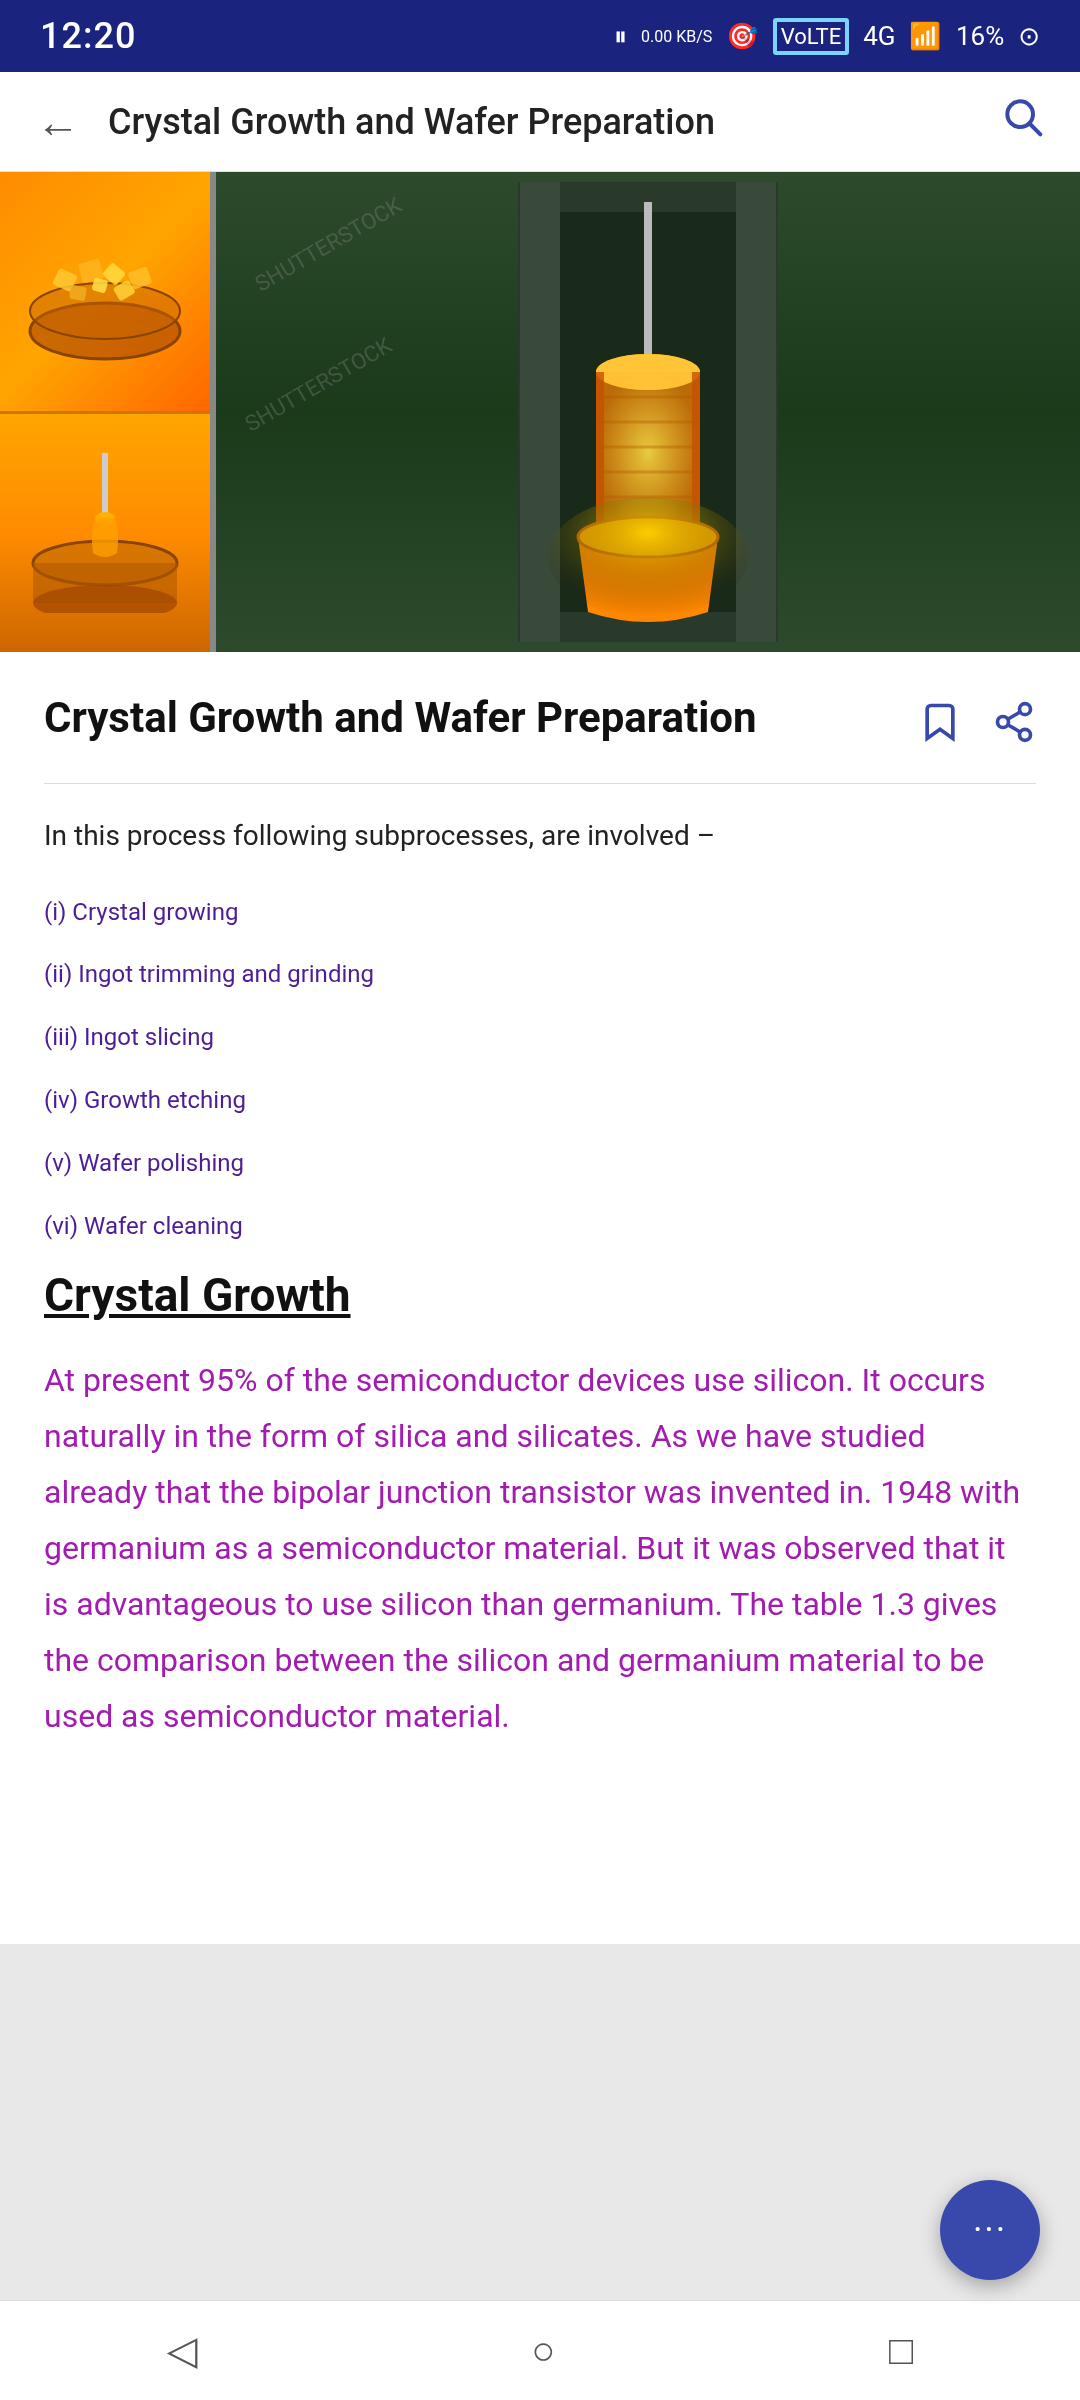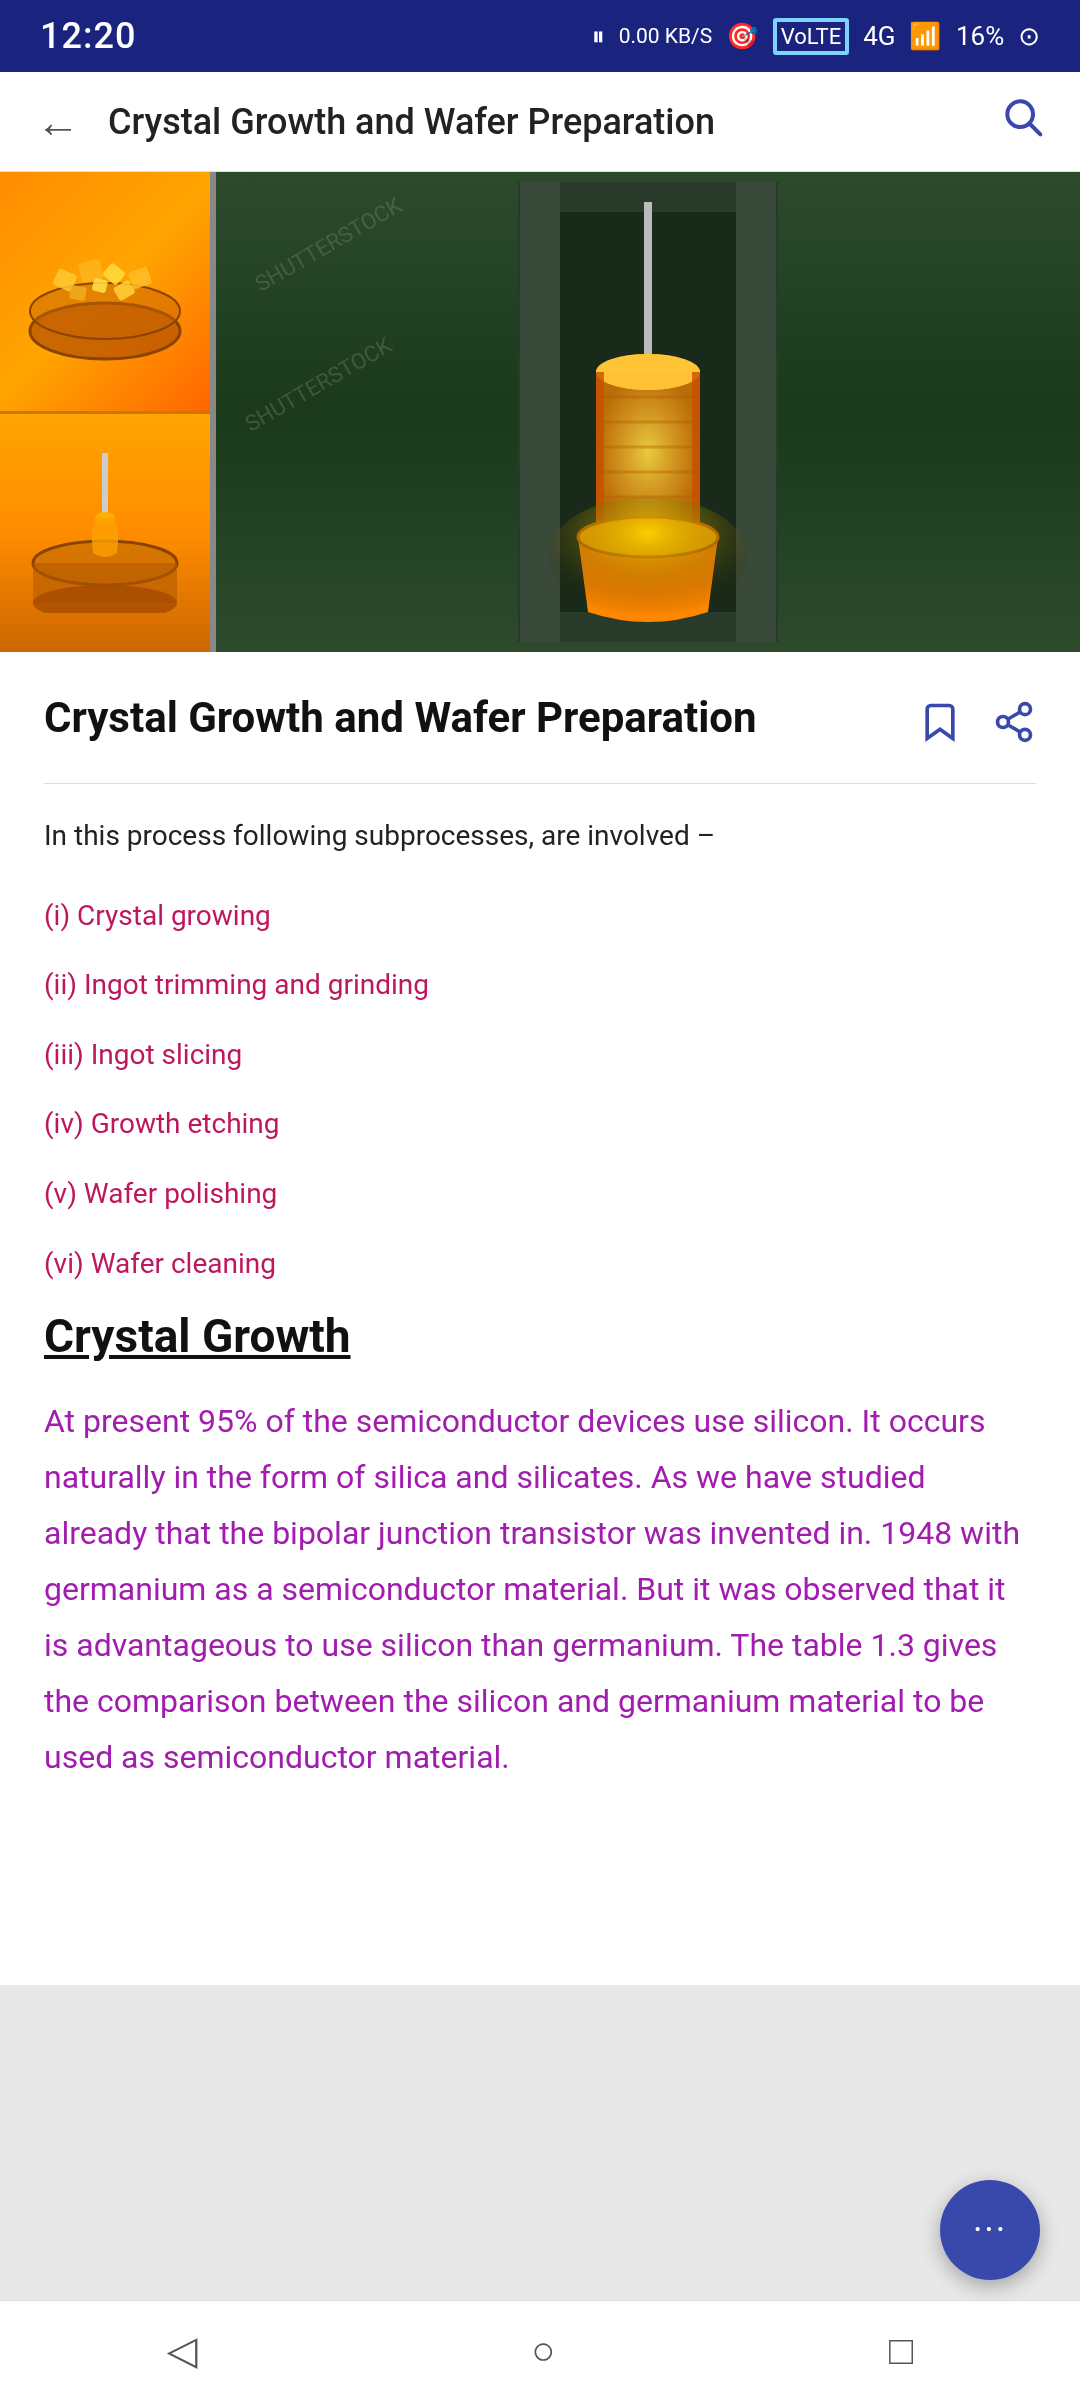--- a/index.html
+++ b/index.html
@@ -150,22 +150,22 @@
       background: #ddd;
       margin: 28px 0;
     }
     .body-text {
       font-size: 28px;
       color: #222;
       line-height: 1.7;
       margin-bottom: 32px;
     }
     .list-item-text {
-      font-size: 28px;
-      color: #be185d;
+      font-size: 24px;
+      color: #4c1d95;
       line-height: 1.7;
       margin-bottom: 22px;
     }
     .section-heading {
       font-size: 46px;
       font-weight: bold;
       color: #111;
       text-decoration: underline;
       margin-top: 20px;
       margin-bottom: 30px;
@@ -228,21 +228,21 @@
       user-select: none;
     }
   </style>
 </head>
 <body>
 
 <div class="status-bar">
   <span class="status-time">12:20</span>
   <div class="status-icons">
     <span>⏸</span>
-    <span style="font-size:21px;">0.00 KB/S</span>
+    <span style="font-size:16px;">0.00 KB/S</span>
     <span>🎯</span>
     <span style="font-size:22px;border:4px solid #7dd3fc;padding:2px 4px;border-radius:3px;">VoLTE</span>
     <span>4G</span>
     <span>📶</span>
     <span class="status-battery">16%</span>
     <span>⊙</span>
   </div>
 </div>
 
 <div class="nav-bar">

